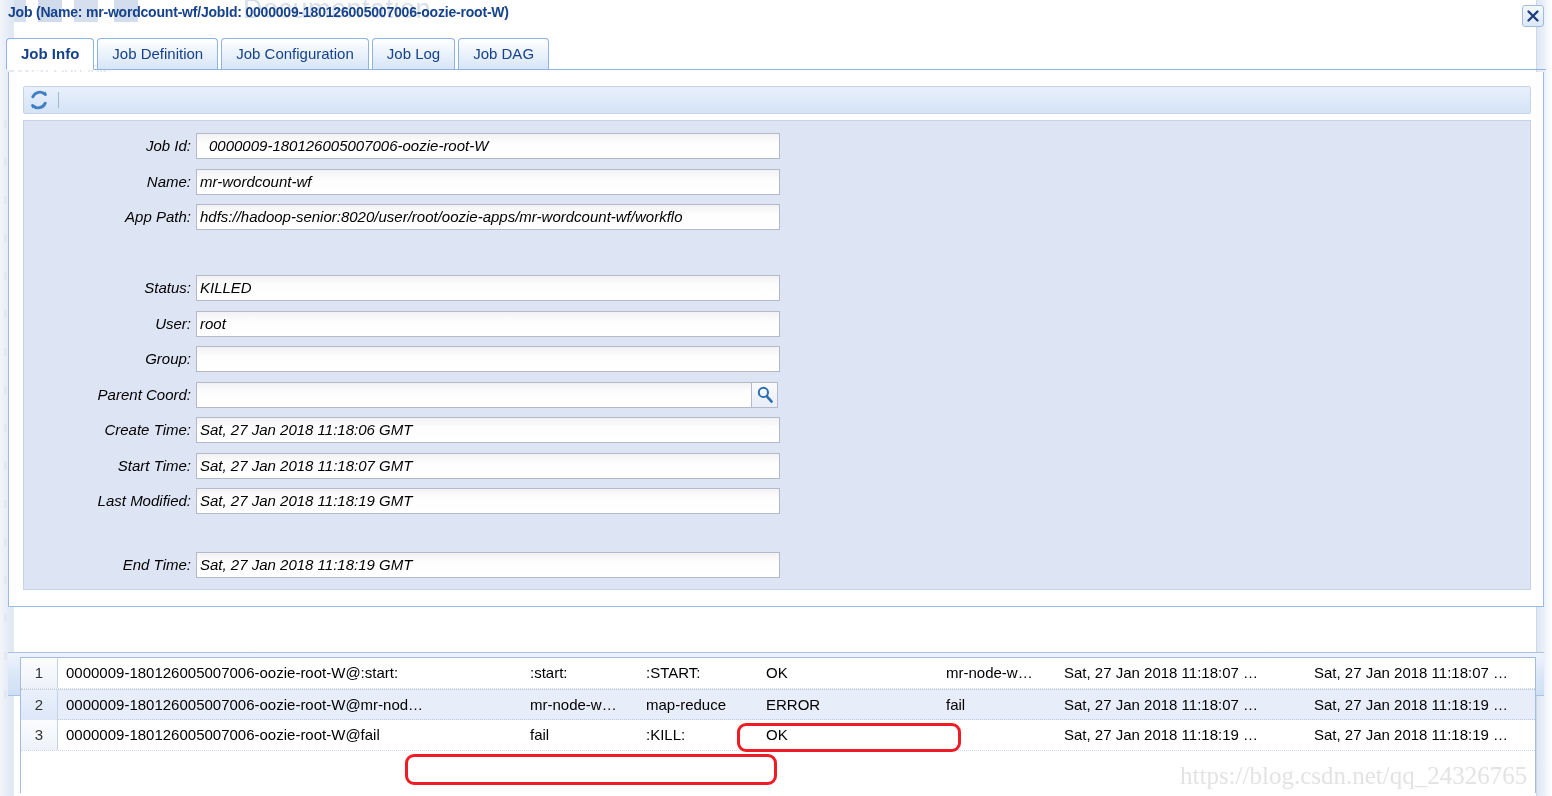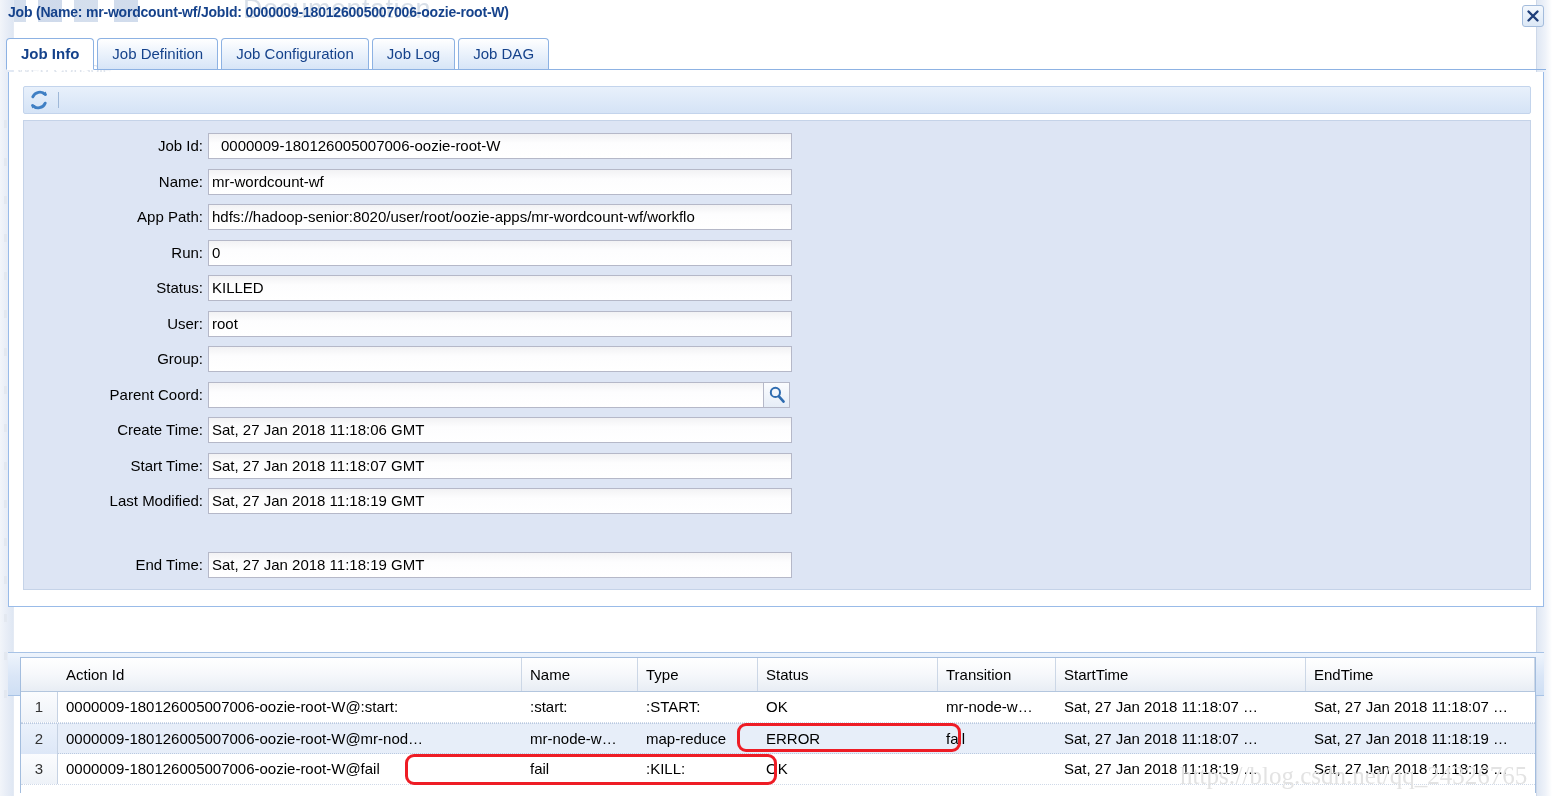--- a/index.html
+++ b/index.html
@@ -161,21 +161,21 @@
   }
 
   .form-area {
     position: absolute;
     left: 14px; top: 48px;
     width: 1508px; height: 470px;
     background: #dde5f4;
     border: 1px solid #c5d3e8;
   }
 
-  .frow { position: absolute; left: 12px; height: 26px; }
+  .frow { position: absolute; left: 0; height: 26px; font-style: italic; }
   .flabel {
     position: absolute;
     right: 0; top: 0;
     width: 160px;
     text-align: right;
     line-height: 26px;
     font-size: 15px;
     color: #000000;
     white-space: nowrap;
   }
@@ -344,24 +344,20 @@
             <div class="finput" style="left: 172px; width: 584px; padding-left: 12px;">0000009-180126005007006-oozie-root-W</div>
           </div>
           <div class="frow" style="top: 47.5px; width: 760px;">
             <div class="flabel" style="right: 593px;">Name:</div>
             <div class="finput" style="left: 172px; width: 584px;">mr-wordcount-wf</div>
           </div>
           <div class="frow" style="top: 83px; width: 760px;">
             <div class="flabel" style="right: 593px;">App Path:</div>
             <div class="finput" style="left: 172px; width: 584px;">hdfs://hadoop-senior:8020/user/root/oozie-apps/mr-wordcount-wf/workflo</div>
           </div>
-          <div class="frow" style="top: 118.5px; width: 760px;">
-            <div class="flabel" style="right: 593px;">Run:</div>
-            <div class="finput" style="left: 172px; width: 584px;">0</div>
-          </div>
           <div class="frow" style="top: 154px; width: 760px;">
             <div class="flabel" style="right: 593px;">Status:</div>
             <div class="finput" style="left: 172px; width: 584px;">KILLED</div>
           </div>
           <div class="frow" style="top: 189.5px; width: 760px;">
             <div class="flabel" style="right: 593px;">User:</div>
             <div class="finput" style="left: 172px; width: 584px;">root</div>
           </div>
           <div class="frow" style="top: 225px; width: 760px;">
             <div class="flabel" style="right: 593px;">Group:</div>
@@ -394,29 +390,20 @@
             <div class="finput" style="left: 172px; width: 584px;">Sat, 27 Jan 2018 11:18:19 GMT</div>
           </div>
         </div>
     </div>
 
     <div class="actions-hdr">
       <div class="lbl">Actions</div>
     </div>
 
     <div class="grid">
-      <div class="grid-head" id="grid-head">
-          <div class="gh" style="left: 37px; width: 464px;">Action Id</div>
-          <div class="gh" style="left: 501px; width: 116px;">Name</div>
-          <div class="gh" style="left: 617px; width: 120px;">Type</div>
-          <div class="gh" style="left: 737px; width: 180px;">Status</div>
-          <div class="gh" style="left: 917px; width: 118px;">Transition</div>
-          <div class="gh" style="left: 1035px; width: 250px;">StartTime</div>
-          <div class="gh" style="left: 1285px; width: 229px;">EndTime</div>
-        </div>
       <div id="grid-body">
           <div class="grow">
             <div class="gnum">1</div>
             <div class="gc" style="left: 37px; width: 464px;">0000009-180126005007006-oozie-root-W@:start:</div>
             <div class="gc" style="left: 501px; width: 116px;">:start:</div>
             <div class="gc" style="left: 617px; width: 120px;">:START:</div>
             <div class="gc" style="left: 737px; width: 180px;">OK</div>
             <div class="gc" style="left: 917px; width: 118px;">mr-node-w…</div>
             <div class="gc" style="left: 1035px; width: 250px;">Sat, 27 Jan 2018 11:18:07 …</div>
             <div class="gc" style="left: 1285px; width: 229px;">Sat, 27 Jan 2018 11:18:07 …</div>

